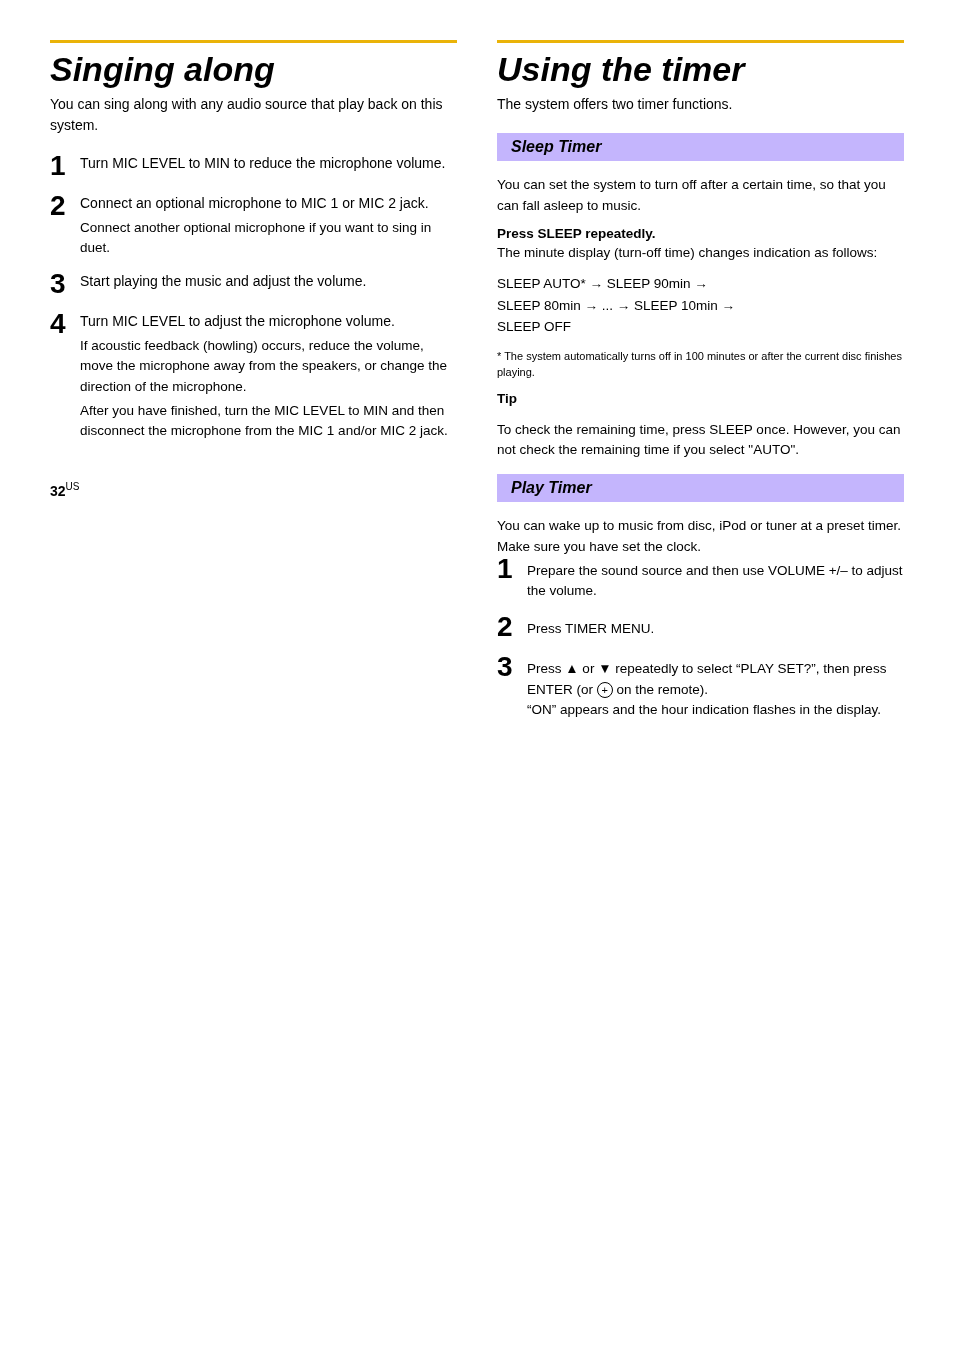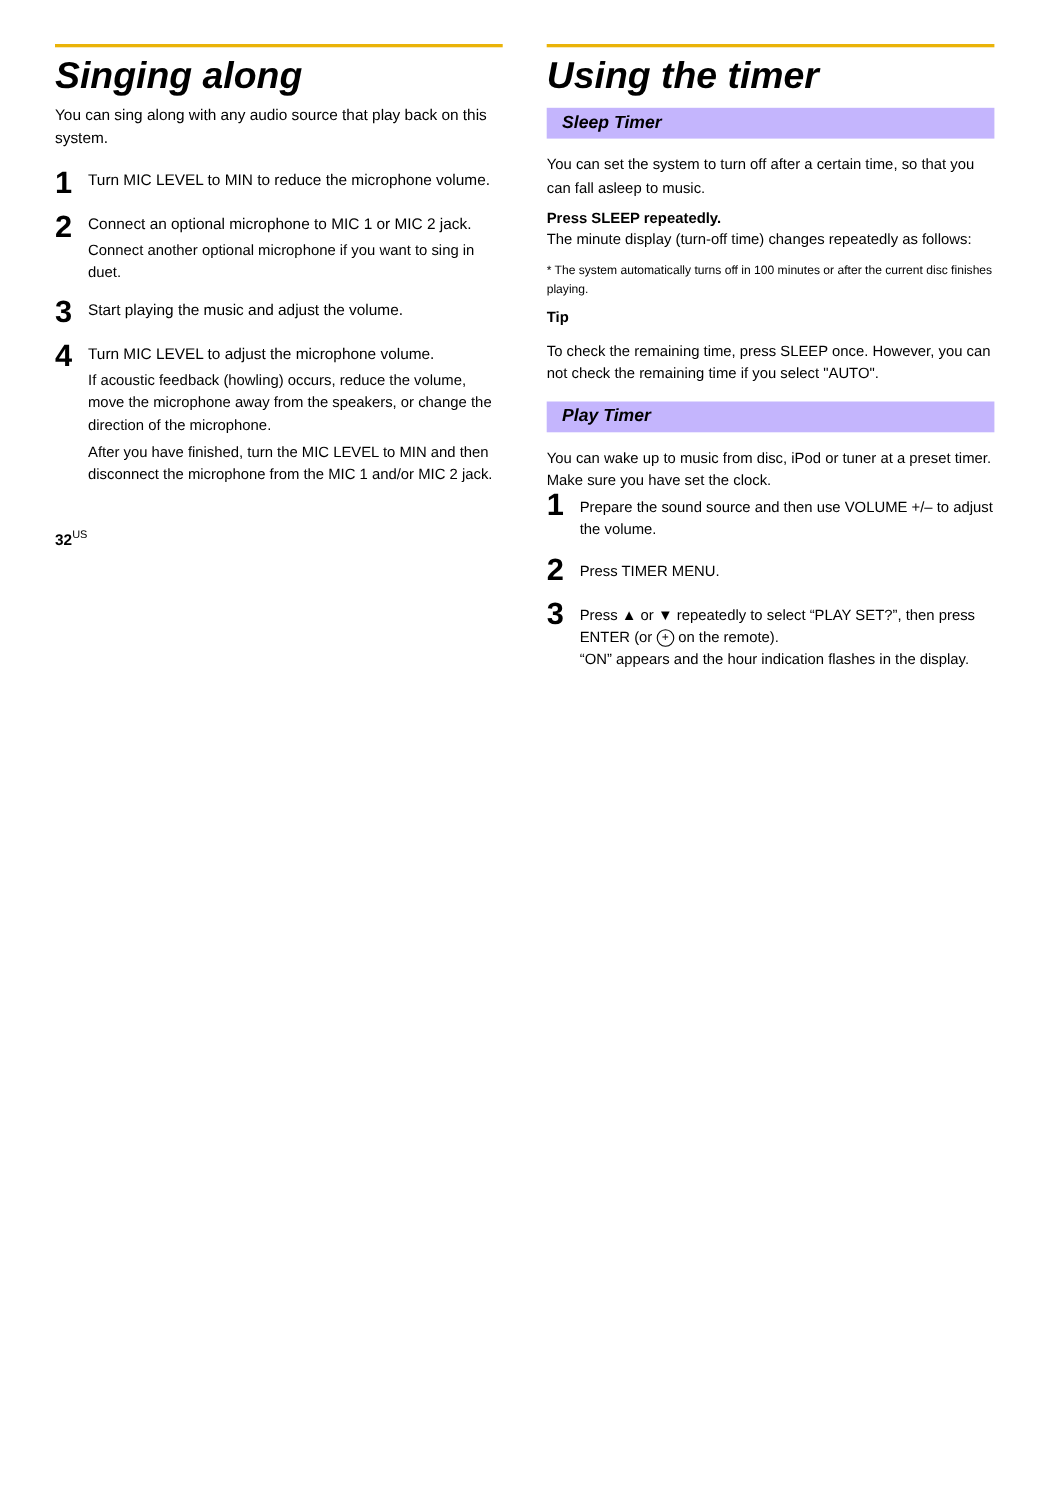--- a/index.html
+++ b/index.html
@@ -219,30 +219,36 @@
 
     <div class="page-footer">
       <span class="page-number">
         <span>32</span><sup>US</sup>
       </span>
     </div>
   </div>
 
   <div class="right-column">
     <h1 class="section-title">Using the timer</h1>
+    <p class="section-intro">The system offers two timer functions.</p>
 
     <div class="subsection-box">
       <span class="subsection-box-title">Sleep Timer</span>
     </div>
 
     <p class="subsection-content">You can set the system to turn off after a certain time, so that you can fall asleep to music.</p>
 
     <p class="press-label">Press SLEEP repeatedly.</p>
-    <p class="subsection-content">The minute display (turn-off time) changes repeatedly as follows:</p>
-
+    <p class="subsection-content">The minute display (turn-off time) changes indication as follows:</p>
+
+    <p class="sleep-cycle">
+      SLEEP AUTO* → SLEEP 90min →<br>
+      SLEEP 80min → ... → SLEEP 10min →<br>
+      SLEEP OFF
+    </p>
 
     <p class="footnote">* The system automatically turns off in 100 minutes or after the current disc finishes playing.</p>
 
     <p class="tip-label">Tip</p>
     <p class="tip-text">To check the remaining time, press SLEEP once. However, you can not check the remaining time if you select "AUTO".</p>
 
     <div class="subsection-box">
       <span class="subsection-box-title">Play Timer</span>
     </div>
 

